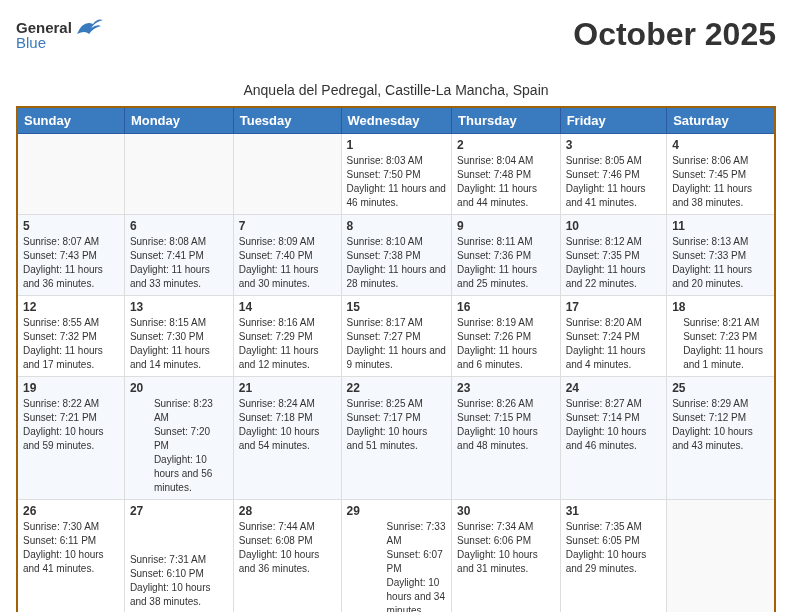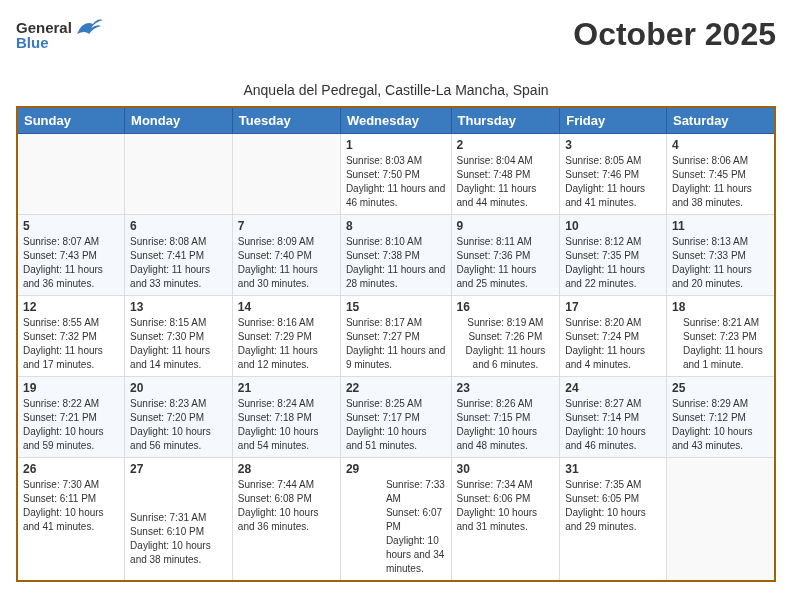--- a/index.html
+++ b/index.html
@@ -86,21 +86,21 @@
 
 <div>
   <div class="header-logo">
     <div class="logo-container">
       <div class="logo-row">
         <span style="font-size:15px;font-weight:bold;color:#333;">General</span>
         <svg width="30" height="22" viewBox="0 0 30 22" style="margin-left:3px;">
           <path d="M2,18 Q8,4 18,8 Q22,2 28,4 Q20,6 16,12 Q22,8 26,10 Q18,12 14,18 Q10,14 2,18Z" fill="#3a7abf"></path>
         </svg>
       </div>
-      <span style="font-size:15px;font-weight:bold;color:#3a7abf;margin-top:-4px;">Blue</span>
+      <span style="font-size:15px;font-weight:normal;color:#3a7abf;margin-top:-4px;">Blue</span>
     </div>
     <div class="month-title">October 2025</div>
   </div>
   <div class="location-title">Anquela del Pedregal, Castille-La Mancha, Spain</div>
 
   <table class="calendar-table">
     <thead>
       <tr>
         <th>Sunday</th>
         <th>Monday</th>
@@ -205,21 +205,21 @@
 Daylight: 11 hours and 12 minutes.</div>
           </td>
           <td>
             <span class="day-number">15</span>
             <div class="day-info" style="white-space: pre-line;">Sunrise: 8:17 AM
 Sunset: 7:27 PM
 Daylight: 11 hours and 9 minutes.</div>
           </td>
           <td>
             <span class="day-number">16</span>
-            <div class="day-info" style="white-space: pre-line; text-align: center;">Sunrise: 8:19 AM
+            <div class="day-info" style="white-space: pre-line;">Sunrise: 8:19 AM
 Sunset: 7:26 PM
 Daylight: 11 hours and 6 minutes.</div>
           </td>
           <td>
             <span class="day-number">17</span>
             <div class="day-info" style="white-space: pre-line;">Sunrise: 8:20 AM
 Sunset: 7:24 PM
 Daylight: 11 hours and 4 minutes.</div>
           </td>
           <td>
@@ -231,21 +231,21 @@
         </tr>
         <tr>
           <td>
             <span class="day-number">19</span>
             <div class="day-info" style="white-space: pre-line;">Sunrise: 8:22 AM
 Sunset: 7:21 PM
 Daylight: 10 hours and 59 minutes.</div>
           </td>
           <td>
             <span class="day-number">20</span>
-            <div class="day-info" style="white-space: pre-line;">Sunrise: 8:23 AM
+            <div class="day-info" style="white-space: pre-line; margin-left: 24px;">Sunrise: 8:23 AM
 Sunset: 7:20 PM
 Daylight: 10 hours and 56 minutes.</div>
           </td>
           <td>
             <span class="day-number">21</span>
             <div class="day-info" style="white-space: pre-line;">Sunrise: 8:24 AM
 Sunset: 7:18 PM
 Daylight: 10 hours and 54 minutes.</div>
           </td>
           <td>

